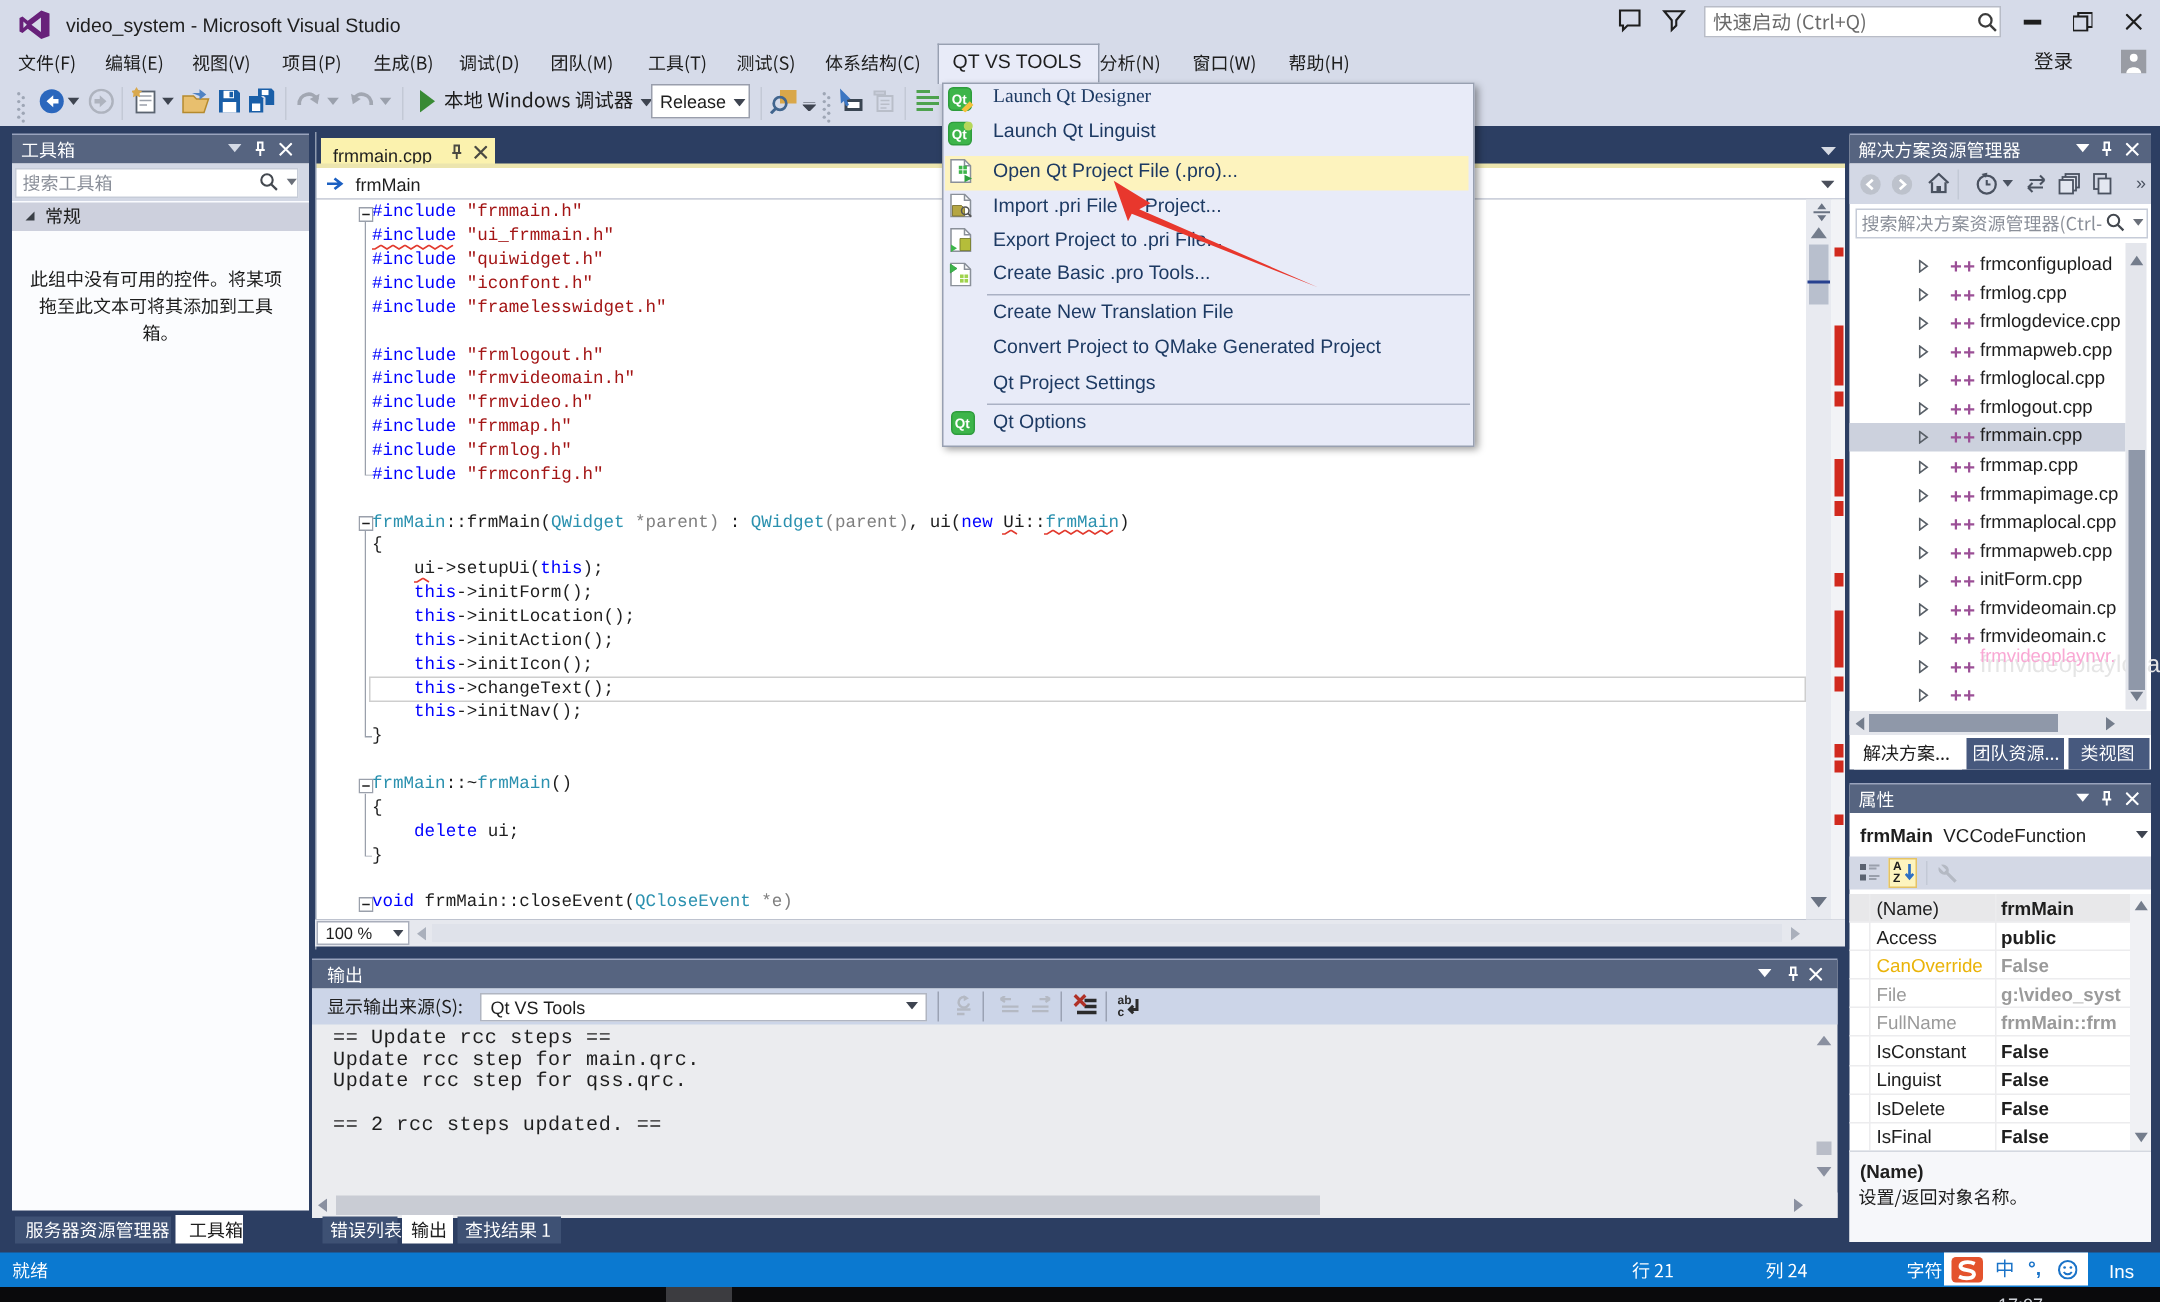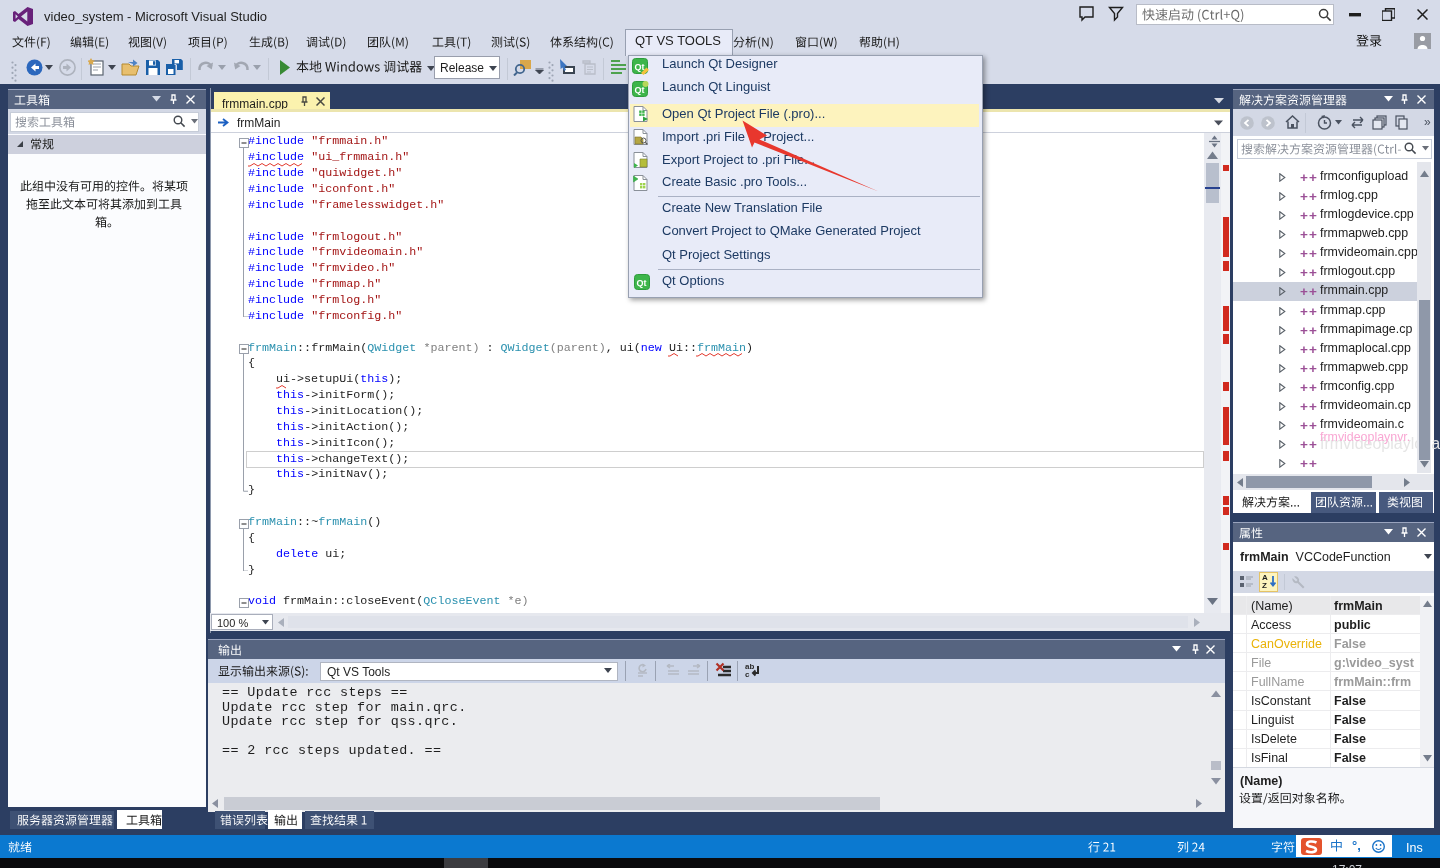--- a/index.html
+++ b/index.html
@@ -527,21 +527,21 @@
 <div class="a t" style="left:1320px;top:207.0px;font-size:12.4px;line-height:15px;color:#1e1e1e">frmlogdevice.cpp</div>
 <svg class="a" style="left:1279px;top:230.1px;" width="7" height="9" viewBox="0 0 7 9">
     <path d="M0.8 0.8 L5.8 4.5 L0.8 8.2 Z" fill="none" stroke="#596068" stroke-width="1.1"></path>
   </svg>
 <div class="a t" style="left:1300px;top:227.1px;font-size:13.5px;line-height:15px;color:#9b4f96;font-weight:bold;letter-spacing:1px">++</div>
 <div class="a t" style="left:1320px;top:226.1px;font-size:12.4px;line-height:15px;color:#1e1e1e">frmmapweb.cpp</div>
 <svg class="a" style="left:1279px;top:249.2px;" width="7" height="9" viewBox="0 0 7 9">
     <path d="M0.8 0.8 L5.8 4.5 L0.8 8.2 Z" fill="none" stroke="#596068" stroke-width="1.1"></path>
   </svg>
 <div class="a t" style="left:1300px;top:246.2px;font-size:13.5px;line-height:15px;color:#9b4f96;font-weight:bold;letter-spacing:1px">++</div>
-<div class="a t" style="left:1320px;top:245.2px;font-size:12.4px;line-height:15px;color:#1e1e1e">frmvideomain.cpp</div>
+<div class="a t" style="left:1320px;top:245.2px;font-size:12.4px;line-height:15px;color:#1e1e1e">frmloglocal.cpp</div>
 <svg class="a" style="left:1279px;top:268.3px;" width="7" height="9" viewBox="0 0 7 9">
     <path d="M0.8 0.8 L5.8 4.5 L0.8 8.2 Z" fill="none" stroke="#596068" stroke-width="1.1"></path>
   </svg>
 <div class="a t" style="left:1300px;top:265.3px;font-size:13.5px;line-height:15px;color:#9b4f96;font-weight:bold;letter-spacing:1px">++</div>
 <div class="a t" style="left:1320px;top:264.3px;font-size:12.4px;line-height:15px;color:#1e1e1e">frmlogout.cpp</div>
 <div class="a" style="left:1233px;top:282.2px;width:184px;height:19.1px;background:#ccd1dd;"></div>
 <svg class="a" style="left:1279px;top:287.4px;" width="7" height="9" viewBox="0 0 7 9">
     <path d="M0.8 0.8 L5.8 4.5 L0.8 8.2 Z" fill="none" stroke="#596068" stroke-width="1.1"></path>
   </svg>
 <div class="a t" style="left:1300px;top:284.4px;font-size:13.5px;line-height:15px;color:#9b4f96;font-weight:bold;letter-spacing:1px">++</div>
@@ -563,21 +563,21 @@
 <div class="a t" style="left:1320px;top:340.7px;font-size:12.4px;line-height:15px;color:#1e1e1e">frmmaplocal.cpp</div>
 <svg class="a" style="left:1279px;top:363.8px;" width="7" height="9" viewBox="0 0 7 9">
     <path d="M0.8 0.8 L5.8 4.5 L0.8 8.2 Z" fill="none" stroke="#596068" stroke-width="1.1"></path>
   </svg>
 <div class="a t" style="left:1300px;top:360.8px;font-size:13.5px;line-height:15px;color:#9b4f96;font-weight:bold;letter-spacing:1px">++</div>
 <div class="a t" style="left:1320px;top:359.8px;font-size:12.4px;line-height:15px;color:#1e1e1e">frmmapweb.cpp</div>
 <svg class="a" style="left:1279px;top:382.90000000000003px;" width="7" height="9" viewBox="0 0 7 9">
     <path d="M0.8 0.8 L5.8 4.5 L0.8 8.2 Z" fill="none" stroke="#596068" stroke-width="1.1"></path>
   </svg>
 <div class="a t" style="left:1300px;top:379.90000000000003px;font-size:13.5px;line-height:15px;color:#9b4f96;font-weight:bold;letter-spacing:1px">++</div>
-<div class="a t" style="left:1320px;top:378.90000000000003px;font-size:12.4px;line-height:15px;color:#1e1e1e">frmconfig.cpp</div>
+<div class="a t" style="left:1320px;top:378.90000000000003px;font-size:12.4px;line-height:15px;color:#1e1e1e">initForm.cpp</div>
 <svg class="a" style="left:1279px;top:402.0px;" width="7" height="9" viewBox="0 0 7 9">
     <path d="M0.8 0.8 L5.8 4.5 L0.8 8.2 Z" fill="none" stroke="#596068" stroke-width="1.1"></path>
   </svg>
 <div class="a t" style="left:1300px;top:399.0px;font-size:13.5px;line-height:15px;color:#9b4f96;font-weight:bold;letter-spacing:1px">++</div>
 <div class="a t" style="left:1320px;top:398.0px;font-size:12.4px;line-height:15px;color:#1e1e1e">frmvideomain.cp</div>
 <svg class="a" style="left:1279px;top:421.09999999999997px;" width="7" height="9" viewBox="0 0 7 9">
     <path d="M0.8 0.8 L5.8 4.5 L0.8 8.2 Z" fill="none" stroke="#596068" stroke-width="1.1"></path>
   </svg>
 <div class="a t" style="left:1300px;top:418.09999999999997px;font-size:13.5px;line-height:15px;color:#9b4f96;font-weight:bold;letter-spacing:1px">++</div>
 <div class="a t" style="left:1320px;top:417.09999999999997px;font-size:12.4px;line-height:15px;color:#1e1e1e">frmvideomain.c</div>
@@ -725,21 +725,21 @@
     <path d="M3.8 8 C5 10 8 10 9.2 8" fill="none" stroke="#1a73c8" stroke-width="1.2"></path>
   </svg>
 <div class="a t" style="left:1406px;top:836.0px;font-size:12.5px;color:#ffffff;font-family:'Liberation Sans',sans-serif;font-weight:normal;line-height:25.0px;">Ins</div>
 <div class="a" style="left:0px;top:858px;width:1440px;height:10px;background:#0a0a0c;"></div>
 <div class="a" style="left:444px;top:858px;width:44px;height:10px;background:#3c3c40;"></div>
 <div class="a" style="left:1330px;top:858px;width:60px;height:10px;overflow:hidden">
     <div class="t" style="position:absolute;left:2px;top:5px;font-size:12px;color:#cfd2d8">17:07</div>
   </div>
 <div class="a" style="left:628px;top:55px;width:353px;height:241px;background:#e8ebf8;box-shadow:2px 2px 5px rgba(0,0,0,0.4);border:1px solid #98a0b1;"></div>
 <div class="a" style="left:630px;top:103.5px;width:349px;height:23px;background:#fdf3be;"></div>
-<div class="a t" style="left:662px;top:51.4px;font-size:13px;color:#1d3a63;font-family:Liberation Sans, sans-serif;font-weight:normal;line-height:26px;">Launch Qt Designer</div>
+<div class="a t" style="left:662px;top:51.4px;font-size:13px;color:#1d3a63;font-family:Liberation Serif, serif;font-weight:normal;line-height:26px;">Launch Qt Designer</div>
 <div class="a t" style="left:662px;top:74.4px;font-size:13px;color:#1d3a63;font-family:'Liberation Sans',sans-serif;font-weight:normal;line-height:26px;">Launch Qt Linguist</div>
 <div class="a t" style="left:662px;top:100.6px;font-size:13px;color:#1d3a63;font-family:'Liberation Sans',sans-serif;font-weight:normal;line-height:26px;">Open Qt Project File (.pro)...</div>
 <div class="a t" style="left:662px;top:123.5px;font-size:13px;color:#1d3a63;font-family:'Liberation Sans',sans-serif;font-weight:normal;line-height:26px;">Import .pri File to Project...</div>
 <div class="a t" style="left:662px;top:146.5px;font-size:13px;color:#1d3a63;font-family:'Liberation Sans',sans-serif;font-weight:normal;line-height:26px;">Export Project to .pri File...</div>
 <div class="a t" style="left:662px;top:169.3px;font-size:13px;color:#1d3a63;font-family:'Liberation Sans',sans-serif;font-weight:normal;line-height:26px;">Create Basic .pro Tools...</div>
 <div class="a t" style="left:662px;top:195.3px;font-size:13px;color:#1d3a63;font-family:'Liberation Sans',sans-serif;font-weight:normal;line-height:26px;">Create New Translation File</div>
 <div class="a t" style="left:662px;top:218.3px;font-size:13px;color:#1d3a63;font-family:'Liberation Sans',sans-serif;font-weight:normal;line-height:26px;">Convert Project to QMake Generated Project</div>
 <div class="a t" style="left:662px;top:241.6px;font-size:13px;color:#1d3a63;font-family:'Liberation Sans',sans-serif;font-weight:normal;line-height:26px;">Qt Project Settings</div>
 <div class="a t" style="left:662px;top:267.8px;font-size:13px;color:#1d3a63;font-family:'Liberation Sans',sans-serif;font-weight:normal;line-height:26px;">Qt Options</div>
 <div class="a" style="left:658px;top:196.3px;width:322px;height:1px;background:#aab1c4"></div>

